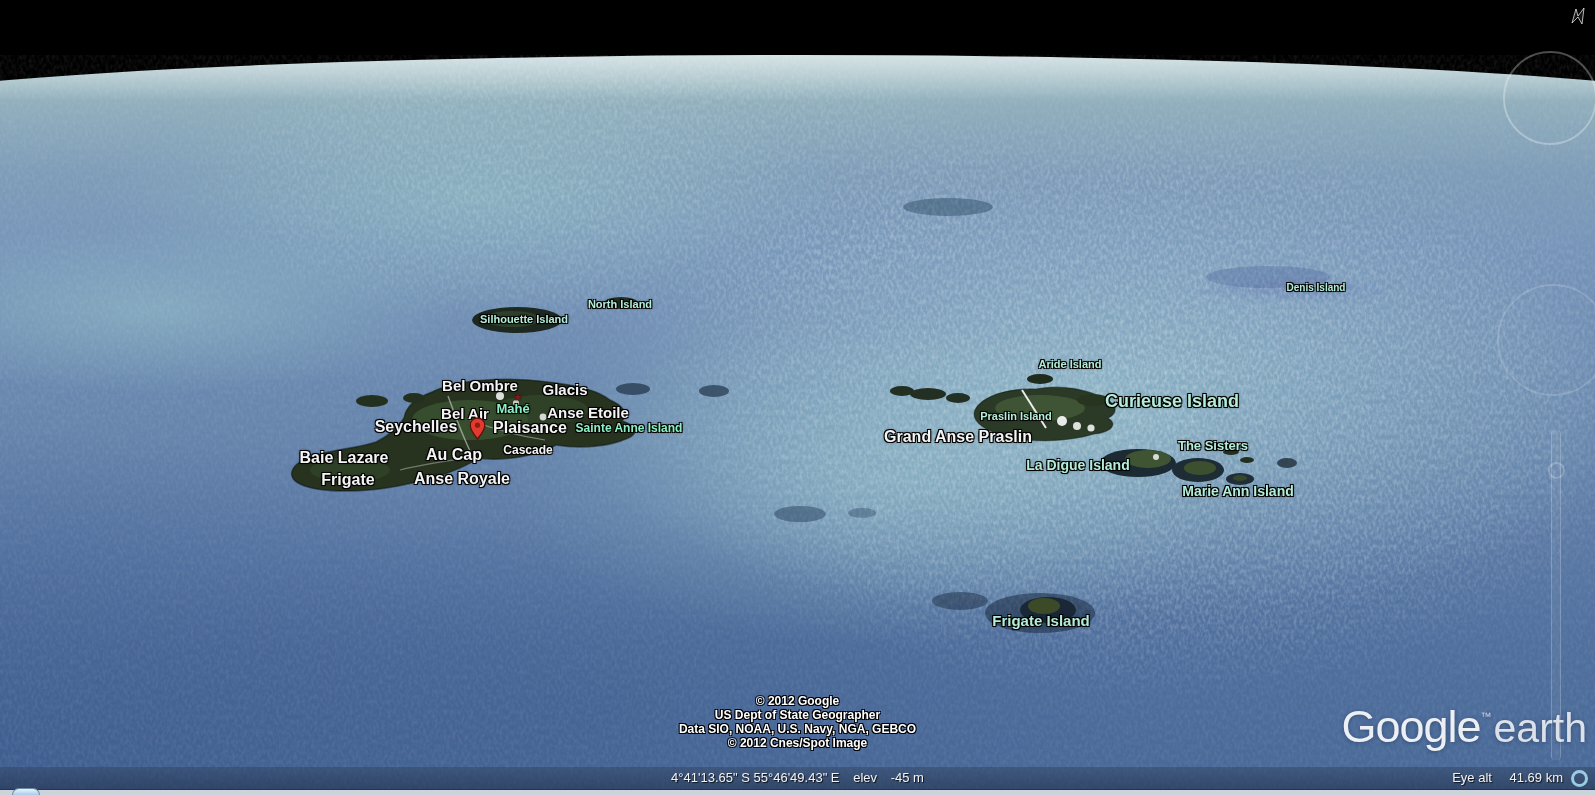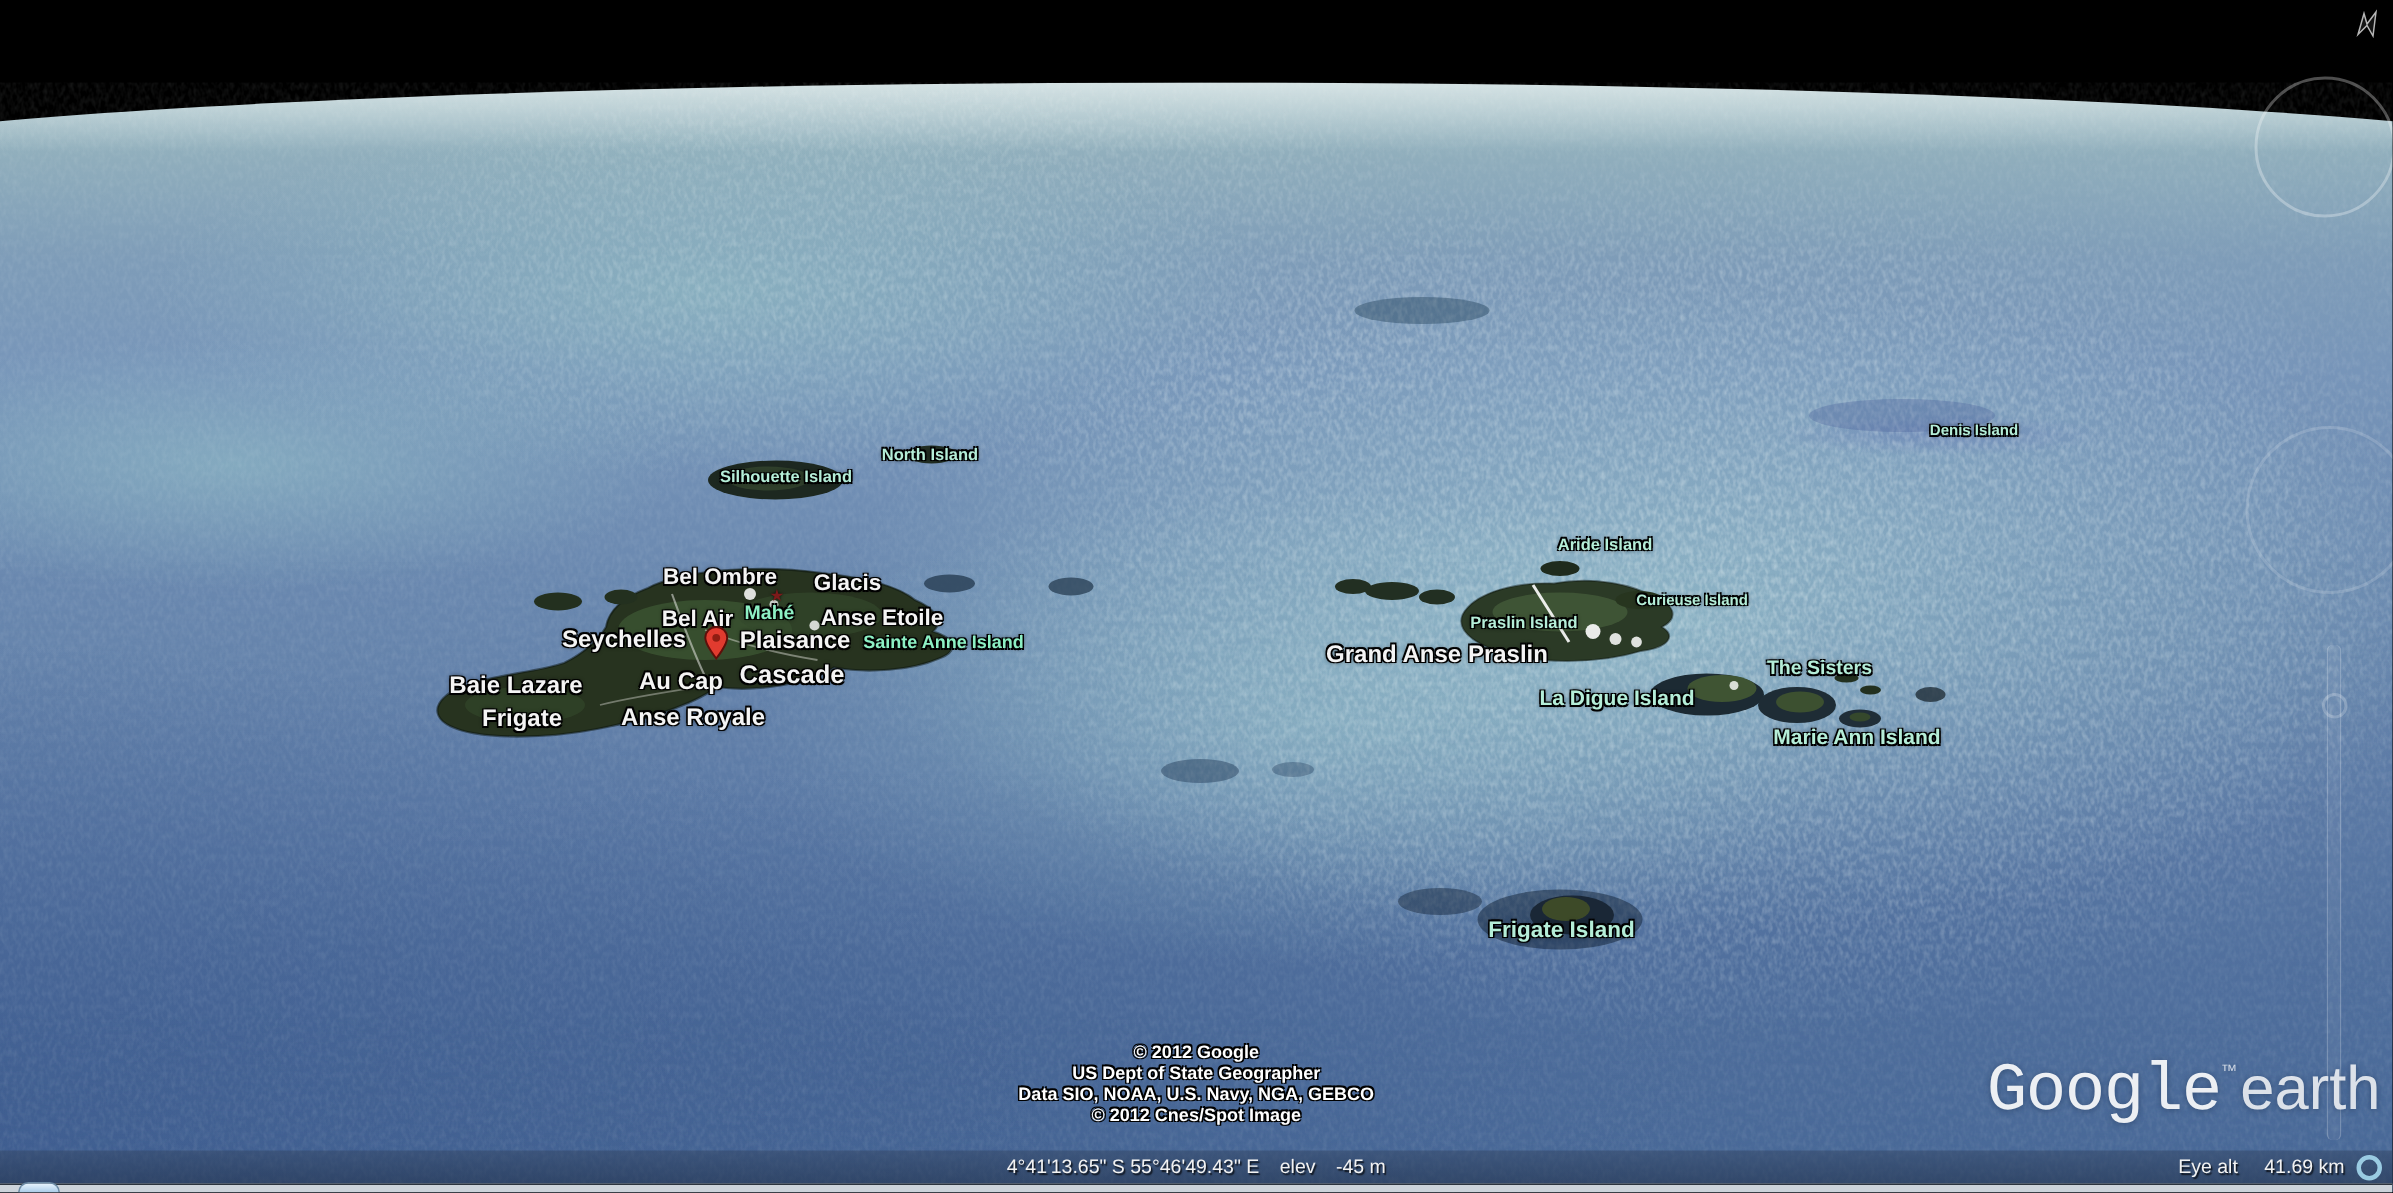--- a/index.html
+++ b/index.html
@@ -48,21 +48,21 @@
   .compass-n{position:absolute;right:6px;top:6px;width:22px;height:22px;z-index:7;cursor:pointer;}
 
   
   .attribution{position:absolute;left:50%;transform:translateX(-50%);bottom:45px;z-index:6;
     text-align:center;color:#fff;font-size:12px;line-height:14px;font-weight:700;
     text-shadow:-1px -1px 0 #000,1px -1px 0 #000,-1px 1px 0 #000,1px 1px 0 #000;}
 
   
   .logo{position:absolute;right:8px;bottom:42px;z-index:6;color:rgba(255,255,255,.90);
     text-shadow:0 1px 4px rgba(20,40,70,.45);white-space:nowrap;}
-  .logo .g{font-family:Liberation Mono, monospace;font-size:45px;letter-spacing:-1px;}
+  .logo .g{font-family:Liberation Sans, sans-serif;font-size:45px;letter-spacing:-1px;}
   .logo .tm{font-size:11px;vertical-align:22px;opacity:.8;}
   .logo .e{font-family:"Liberation Sans",sans-serif;font-size:41px;font-weight:400;
     color:rgba(255,255,255,.82);letter-spacing:0px;margin-left:2px;}
 
   
   .statusbar{position:absolute;left:0;right:0;bottom:5px;height:23px;z-index:7;
     background:linear-gradient(180deg,rgba(52,72,104,.55),rgba(34,50,76,.62));
     color:#f2f2f2;font-size:13px;}
   .coords{position:absolute;left:50%;top:3px;transform:translateX(-50%);white-space:nowrap;
     text-shadow:1px 1px 1px rgba(0,0,0,.8);}
@@ -179,29 +179,29 @@
   <div class="labels">
       <span class="map-label k-city" style="left: 480px; top: 385px; font-size: 15px;">Bel Ombre</span>
       <span class="map-label k-city" style="left: 565px; top: 389px; font-size: 15px;">Glacis</span>
       <span class="map-label k-city" style="left: 465px; top: 413px; font-size: 15px;">Bel Air</span>
       <span class="map-label k-island-green" style="left: 513px; top: 408px; font-size: 13px;">Mahé</span>
       <span class="map-label k-city" style="left: 588px; top: 412px; font-size: 15px;">Anse Etoile</span>
       <span class="map-label k-city" style="left: 416px; top: 427px; font-size: 16px;">Seychelles</span>
       <span class="map-label k-city" style="left: 530px; top: 428px; font-size: 16px;">Plaisance</span>
       <span class="map-label k-island-green" style="left: 629px; top: 428px; font-size: 12px;">Sainte Anne Island</span>
       <span class="map-label k-city" style="left: 454px; top: 455px; font-size: 16px;">Au Cap</span>
-      <span class="map-label k-city" style="left: 528px; top: 450px; font-size: 17px;">Cascade</span>
+      <span class="map-label k-city" style="left: 528px; top: 450px; font-size: 12px;">Cascade</span>
       <span class="map-label k-city" style="left: 333px; top: 458px; font-size: 16px; padding-left: 22px;">Baie Lazare</span>
       <span class="map-label k-city" style="left: 348px; top: 480px; font-size: 16px;">Frigate</span>
       <span class="map-label k-city" style="left: 462px; top: 479px; font-size: 16px;">Anse Royale</span>
       <span class="map-label k-island" style="left: 524px; top: 319px; font-size: 11px;">Silhouette Island</span>
       <span class="map-label k-island" style="left: 620px; top: 304px; font-size: 11px; text-align: center;">North Island</span>
       <span class="map-label k-island" style="left: 1316px; top: 288px; font-size: 10px;">Denis Island</span>
       <span class="map-label k-island" style="left: 1070px; top: 364px; font-size: 11px;">Aride Island</span>
-      <span class="map-label k-island" style="left: 1128px; top: 401px; font-size: 10px;">Curieuse Island</span>
+      <span class="map-label k-island" style="left: 1172px; top: 401px; font-size: 18px;">Curieuse Island</span>
       <span class="map-label k-island" style="left: 1016px; top: 416px; font-size: 11px;">Praslin Island</span>
       <span class="map-label k-city" style="left: 958px; top: 437px; font-size: 16px;">Grand Anse Praslin</span>
       <span class="map-label k-island" style="left: 1213px; top: 445px; font-size: 13px;">The Sisters</span>
       <span class="map-label k-island" style="left: 1078px; top: 465px; font-size: 14px;">La Digue Island</span>
       <span class="map-label k-island" style="left: 1238px; top: 491px; font-size: 14px;">Marie Ann Island</span>
       <span class="map-label k-island" style="left: 1041px; top: 620px; font-size: 15px;">Frigate Island</span>
     </div>
 
   <svg class="marker" width="17" height="23" style="z-index: 5; left: 469px; top: 417px;">
     <path d="M8.5,1 C4.4,1 1.2,4.2 1.2,8.2 C1.2,13 8.5,22 8.5,22 C8.5,22 15.8,13 15.8,8.2 C15.8,4.2 12.6,1 8.5,1 Z" fill="#e13b2f" stroke="#5e0f0a" stroke-width="1.3"></path>

